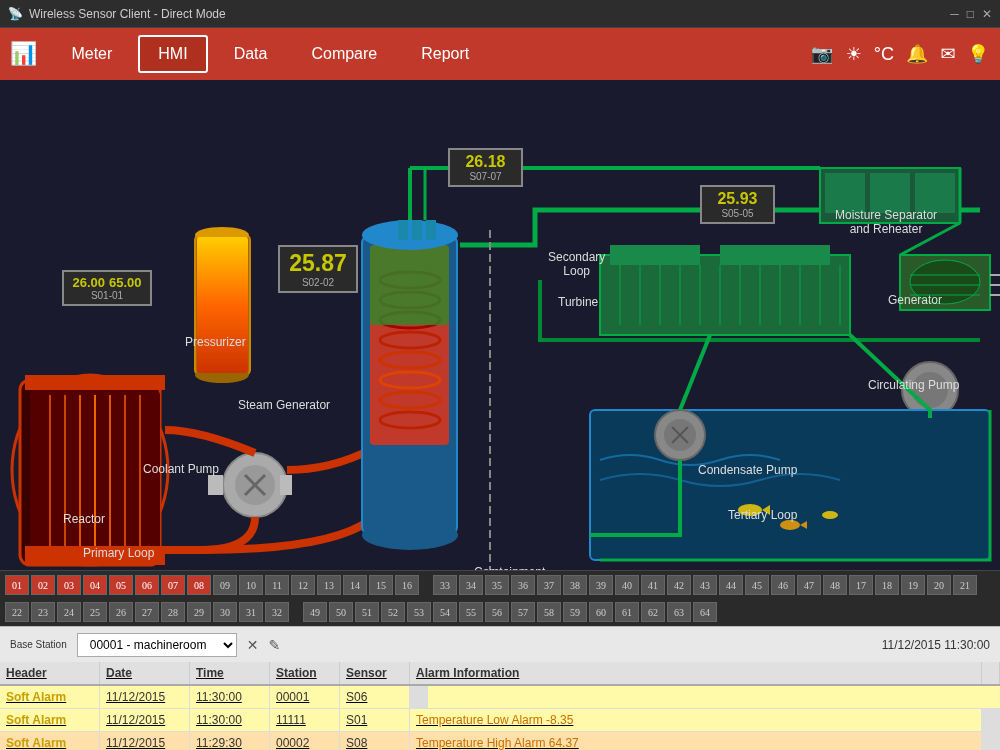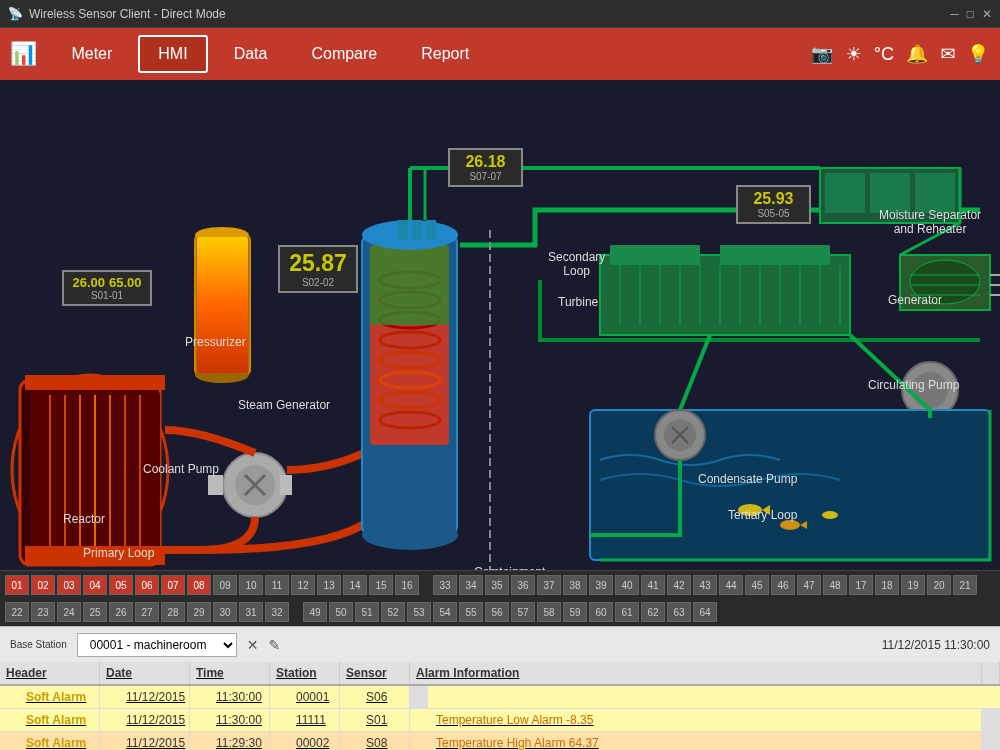--- a/index.html
+++ b/index.html
@@ -83,20 +83,21 @@
     
     .sensor-grid {
       background: #2a2a2a;
       height: 56px;
       display: flex;
       align-items: center;
       padding: 2px 5px;
       gap: 2px;
       flex-wrap: wrap;
       border-top: 1px solid #444;
+      font-family: Liberation Serif, serif;
     }
     .sensor-num {
       width: 24px;
       height: 20px;
       background: #555;
       color: #ccc;
       font-size: 10px;
       text-align: center;
       line-height: 20px;
       cursor: pointer;
@@ -142,21 +143,20 @@
       grid-template-columns: 100px 90px 80px 70px 70px 1fr 18px;
       border-bottom: 1px solid #ddd;
     }
     .alarm-row.yellow { background: #fff9aa; }
     .alarm-row.orange { background: #ffe0aa; }
     .alarm-cell {
       padding: 4px 6px;
       font-size: 12px;
       color: #333;
       border-right: 1px solid #ddd;
-      margin-left: 20px;
     }
     .alarm-cell.header-type { color: #c8a000; font-weight: 600; }
     .alarm-cell.alarm-info { color: #c87000; font-weight: 500; }
     .alarm-section { flex: 1; overflow: hidden; text-decoration: underline; }
   </style>
 </head>
 <body>
 
 <div class="title-bar">
   <span class="title-icon">📡</span>
@@ -321,21 +321,21 @@
     <line x1="960" y1="88" x2="960" y2="143" stroke="#00aa44" stroke-width="3"></line>
     <line x1="960" y1="143" x2="900" y2="175" stroke="#00aa44" stroke-width="3"></line>
 
   </svg>
 
   <div class="sensor-box" style="top:68px; left:448px; min-width:75px;">
     <div class="value">26.18</div>
     <div class="label">S07-07</div>
   </div>
 
-  <div class="sensor-box" style="top:105px; left:700px; min-width:75px;margin-left:36px;">
+  <div class="sensor-box" style="top:105px; left:700px; min-width:75px;">
     <div class="value">25.93</div>
     <div class="label">S05-05</div>
   </div>
 
   <div class="sensor-box" style="top:190px; left:62px; min-width:90px;">
     <div style="display:flex; gap:4px; justify-content:center;">
       <span class="value" style="font-size:13px;">26.00</span>
       <span class="value" style="font-size:13px;">65.00</span>
     </div>
     <div class="label">S01-01</div>
@@ -350,24 +350,24 @@
   <div class="hmi-label" style="top:318px; left:238px;">Steam Generator</div>
   <div class="hmi-label" style="top:382px; left:143px;">Coolant Pump</div>
   <div class="hmi-label" style="top:432px; left:55px;margin-left:8px;">Reactor</div>
   <div class="hmi-label" style="top:466px; left:83px;">Primary Loop</div>
   <div class="hmi-label" style="top:485px; left:474px; white-space:pre-line;">Comtainment
 Wall</div>
   <div class="hmi-label" style="top:170px; left:548px; white-space:pre-line;">Secondary
 Loop</div>
   <div class="hmi-label" style="top:215px; left:558px;">Turbine</div>
   <div class="hmi-label" style="top:213px; left:888px;">Generator</div>
-  <div class="hmi-label" style="top:128px; left:835px; white-space:pre-line;margin-left:44px;">Moisture Separator
+  <div class="hmi-label" style="top:128px; left:835px; white-space:pre-line;">Moisture Separator
 and Reheater</div>
   <div class="hmi-label" style="top:298px; left:868px;">Circulating Pump</div>
-  <div class="hmi-label" style="top:392px; left:698px;">Condensate Pump</div>
+  <div class="hmi-label" style="top:383px; left:698px;">Condensate Pump</div>
   <div class="hmi-label" style="top:428px; left:728px;">Tertiary Loop</div>
 </div>
 
 <div class="sensor-grid">
 
   <div class="sensor-num active">01</div>
   <div class="sensor-num active">02</div>
   <div class="sensor-num active">03</div>
   <div class="sensor-num active">04</div>
   <div class="sensor-num active">05</div>

